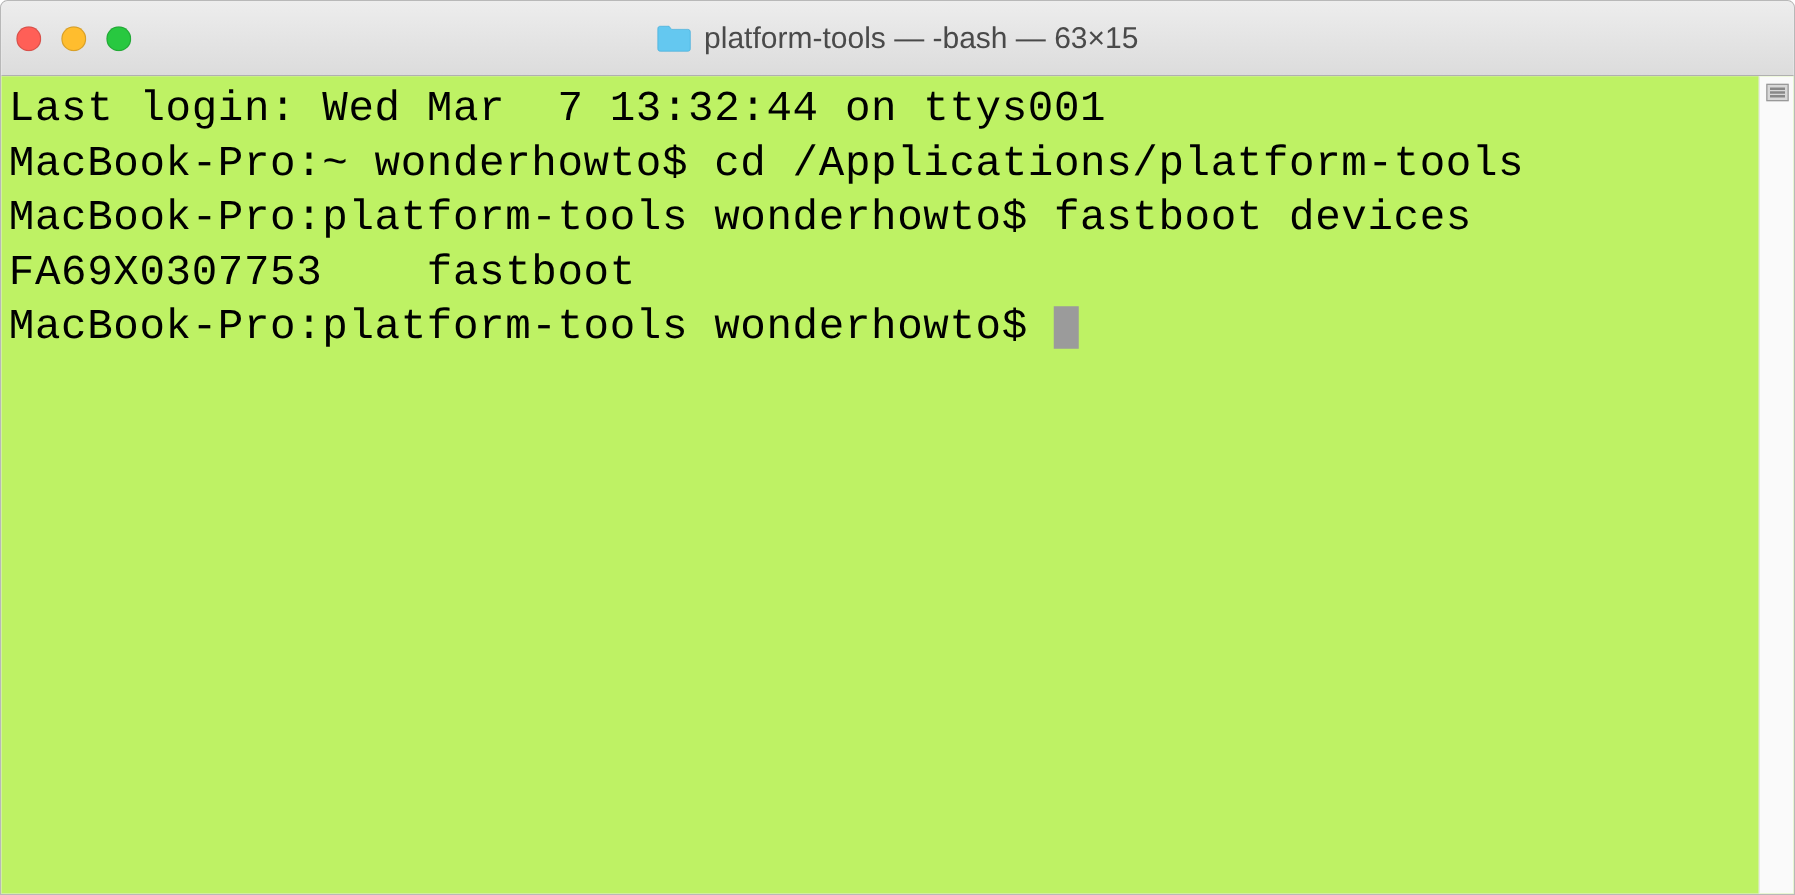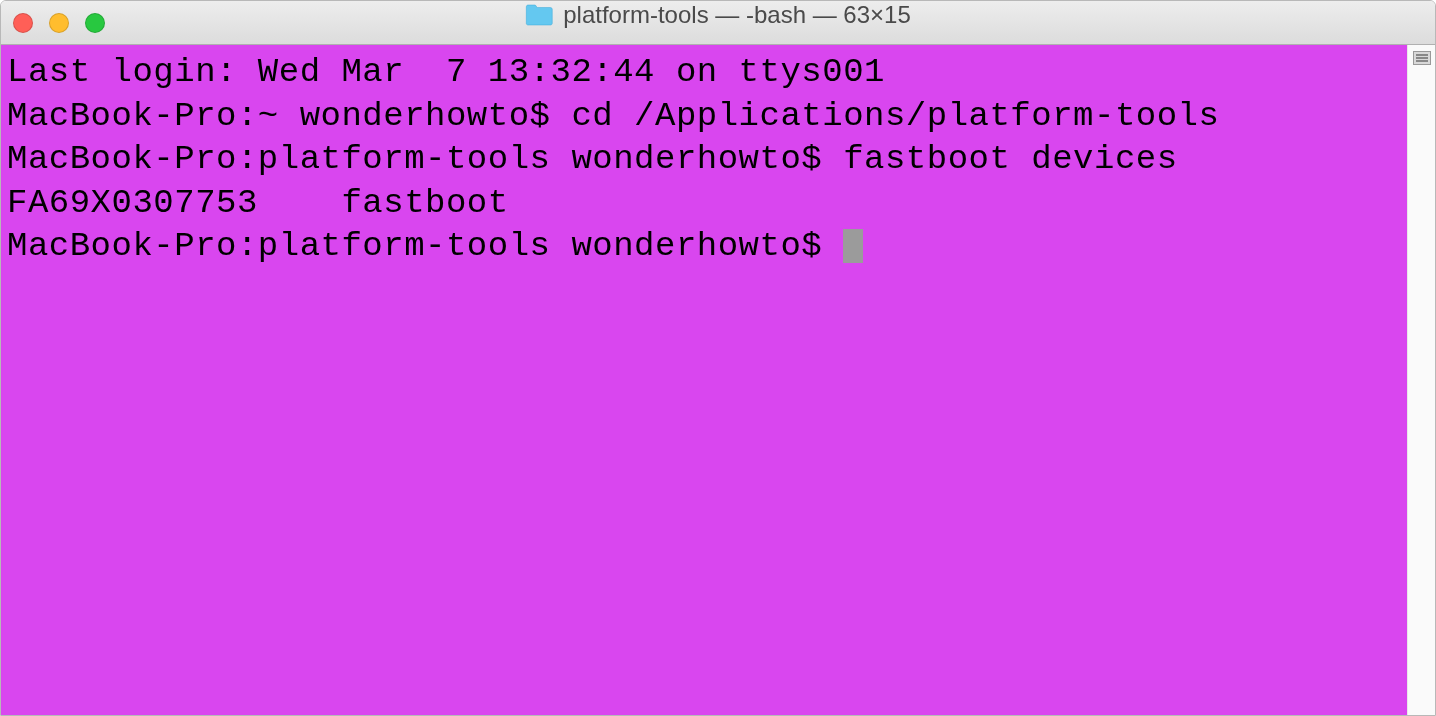--- a/index.html
+++ b/index.html
@@ -20,24 +20,25 @@
       width: 100%;
       height: 100%;
       border: 1px solid #b8b8b8;
       border-radius: 6px 6px 0 0;
       overflow: hidden;
       display: flex;
       flex-direction: column;
     }
     
     .titlebar {
-      height: 44px;
+      height: 60px;
       background: linear-gradient(to bottom, #ededed, #dcdcdc);
       border-bottom: 1px solid #b0b0b0;
       display: flex;
+      align-items: center;
       position: relative;
       padding: 0 12px;
     }
     
     .traffic-lights {
       display: flex;
       gap: 16px;
       align-items: center;
     }
     
@@ -69,21 +70,21 @@
       position: relative;
     }
     
     .folder-icon svg {
       display: block;
     }
     
     .terminal-body {
       flex: 1;
       display: flex;
-      background: #d946ef;
+      background: #bef264;
       position: relative;
     }
     
     .terminal-content {
       flex: 1;
       padding: 6px 6px;
       font-family: "Menlo", "Monaco", "Courier New", monospace;
       font-size: 34px;
       line-height: 1.28;
       color: #000;

